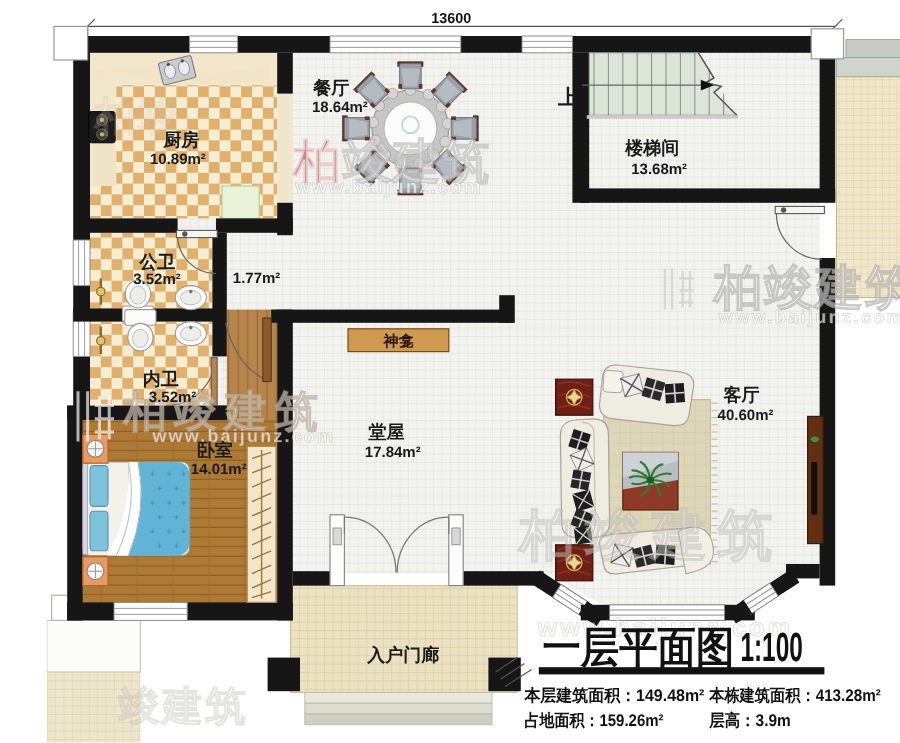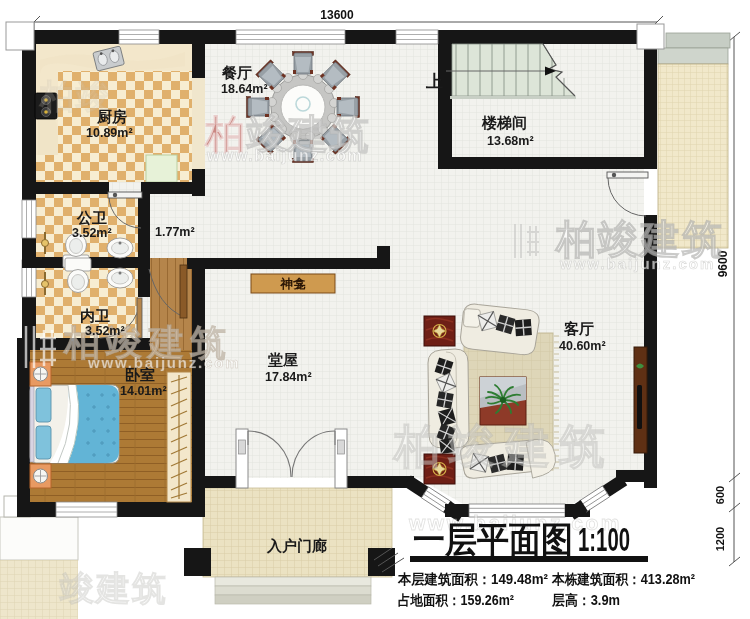--- a/index.html
+++ b/index.html
@@ -1,16 +1,16 @@
 <!DOCTYPE html>
 <html><head>
 <meta charset="utf-8">
 <style>
 html,body{margin:0;padding:0;background:#ffffff;}
-#plan{width:672px;height:619px;position:relative;font-family:"Liberation Sans", sans-serif;}
+#plan{width:672px;height:619px;position:relative;font-family:"Liberation Sans", sans-serif;padding-left:39px;}
 text{font-family:"Liberation Sans", sans-serif;}
 .room{font-weight:bold;fill:#1a1a1a;}
 .area{font-weight:bold;fill:#1a1a1a;}
 </style>
 </head>
 <body>
 <div id="plan">
 <svg width="750" height="619" viewBox="0 0 750 619" xmlns="http://www.w3.org/2000/svg">
 <defs>
 <pattern id="tile" width="7" height="7" patternUnits="userSpaceOnUse">

